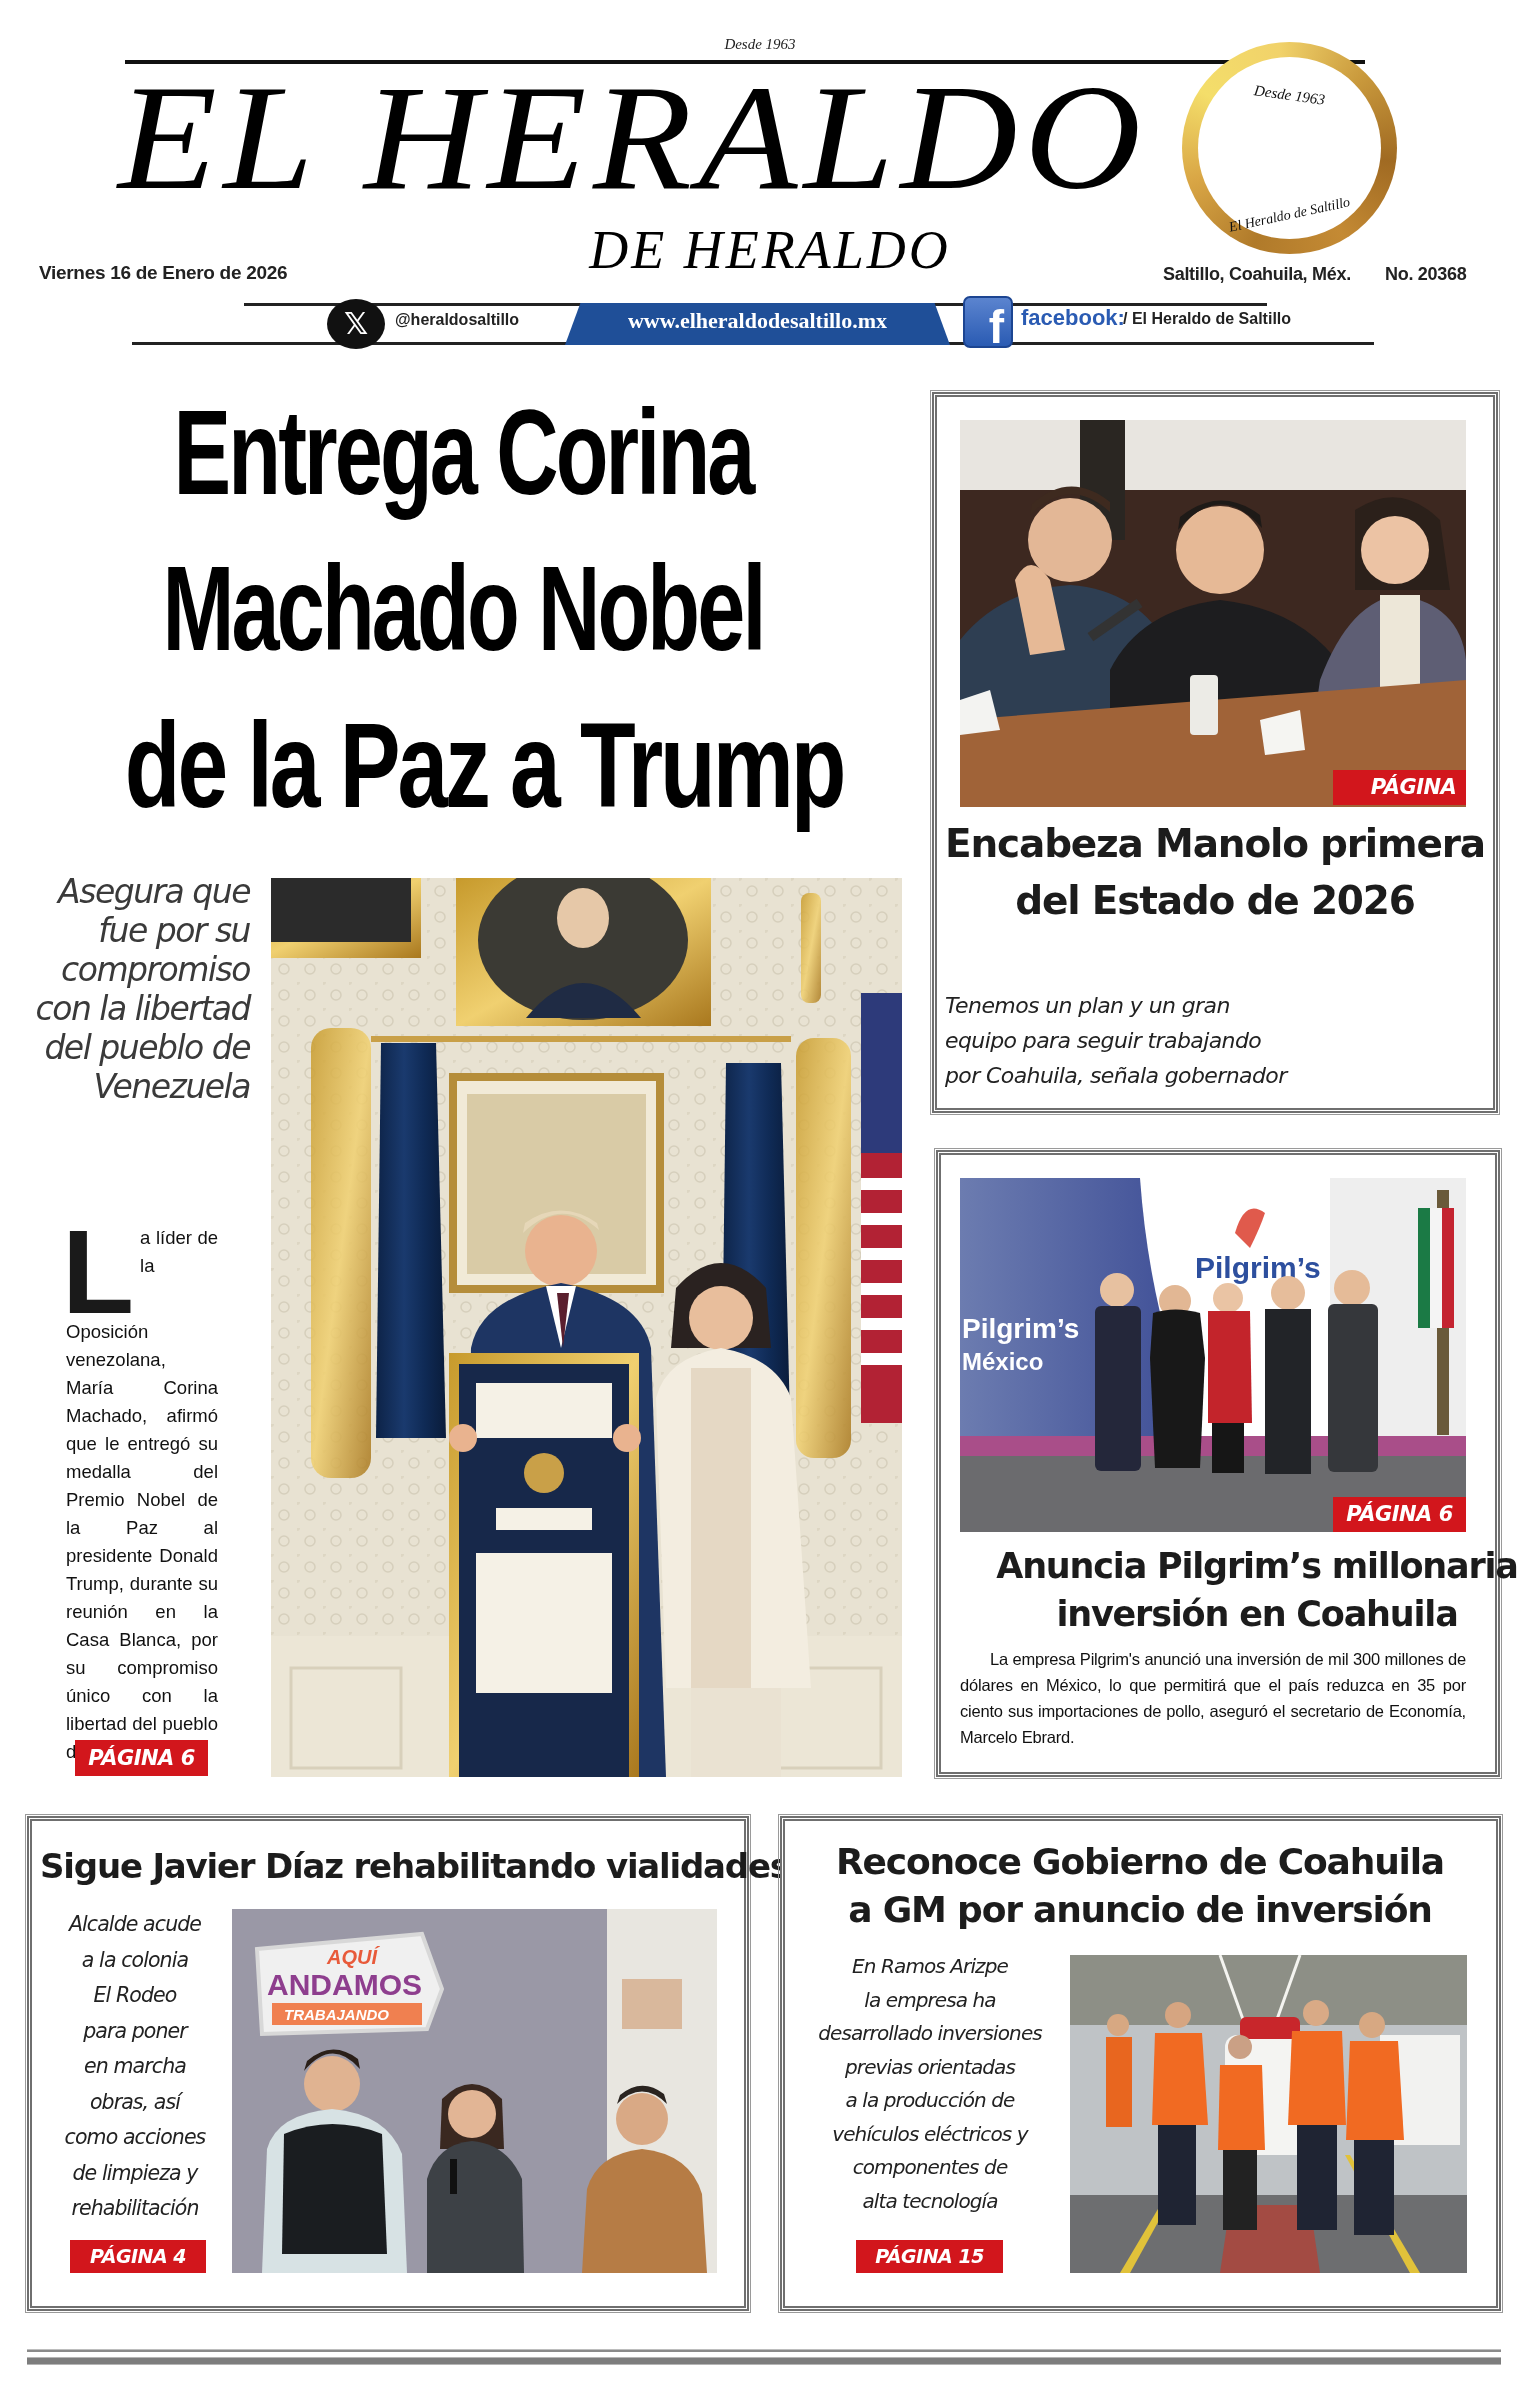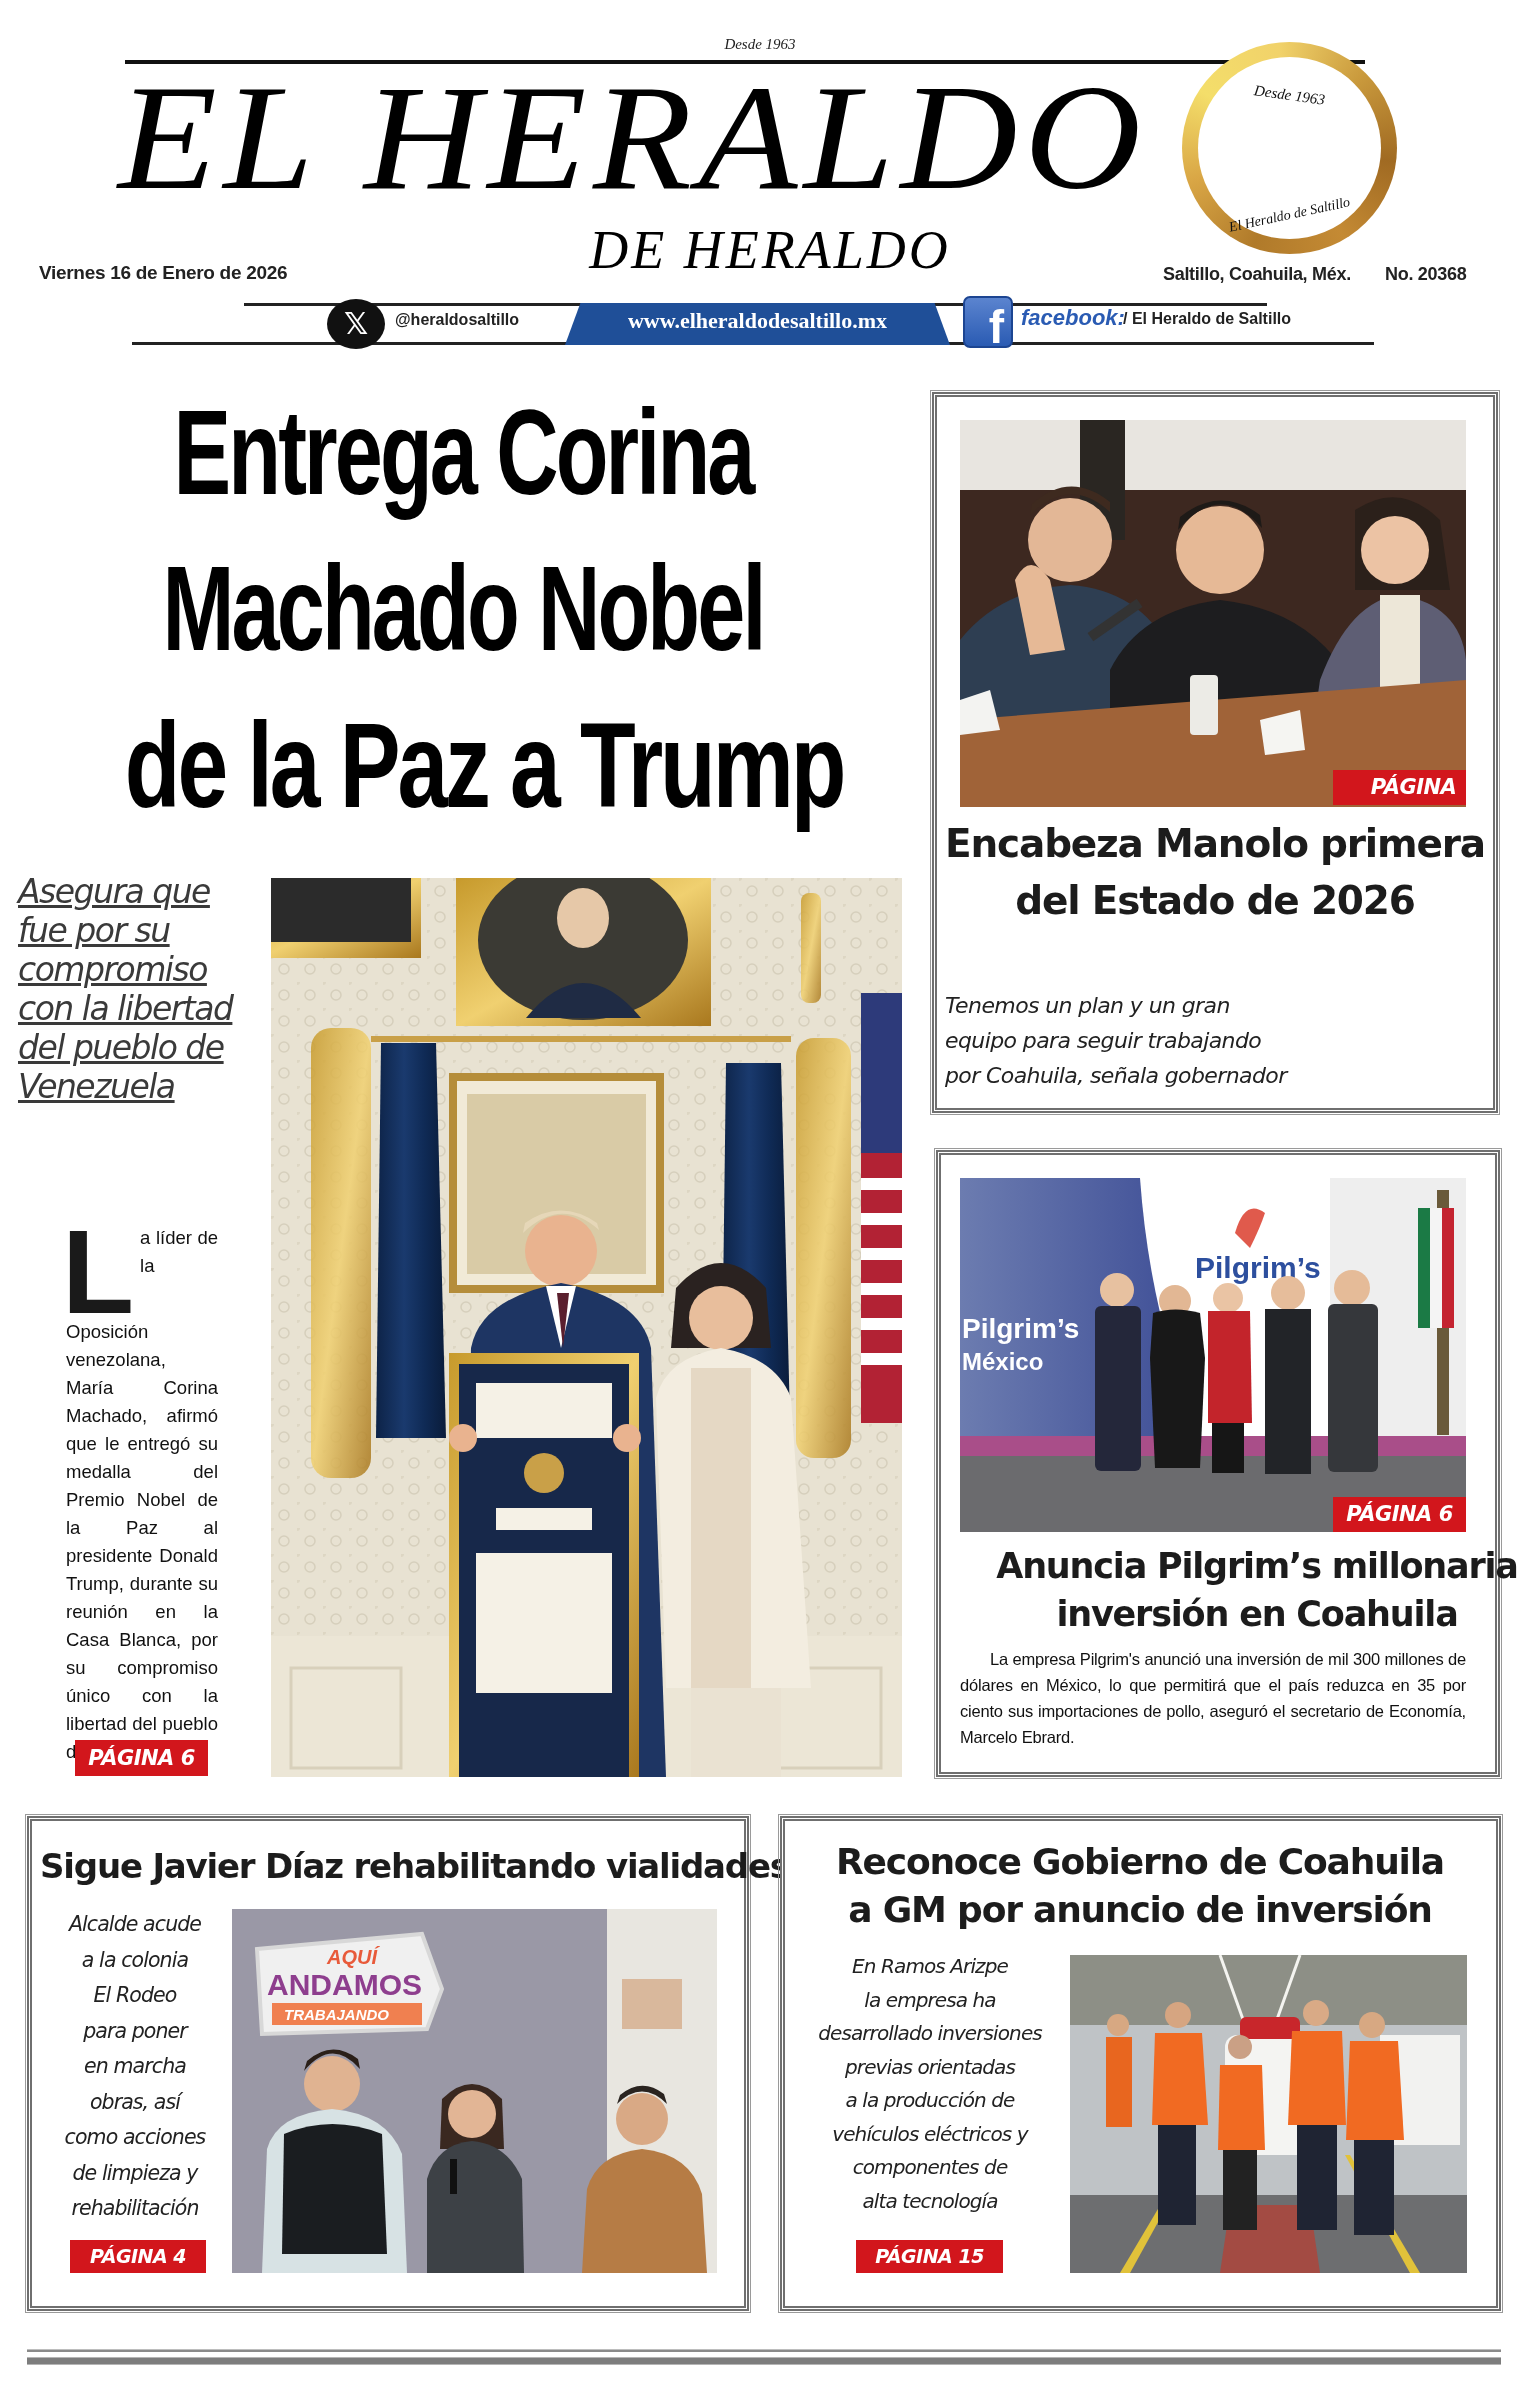--- a/index.html
+++ b/index.html
@@ -24,30 +24,30 @@
   .logo-name { position: absolute; left: 0; right: 0; top: 150px; text-align: center; font-family: "Liberation Serif", serif; font-style: italic; font-size: 14px; color: #111; transform: rotate(-12deg); }
 
   
   .sb-line1 { left: 244px; top: 303px; width: 1023px; height: 3px; background: #222; }
   .sb-line2 { left: 132px; top: 342px; width: 1242px; height: 3px; background: #222; }
   .x-icon { left: 327px; top: 299px; width: 58px; height: 50px; border-radius: 50%; background: #111; color: #fff; font-family: "DejaVu Sans", sans-serif; font-size: 30px; line-height: 50px; text-align: center; font-weight: bold; }
   .x-handle { left: 395px; top: 311px; font-weight: bold; font-size: 16px; color: #222; }
   .web-banner { left: 565px; top: 303px; width: 385px; height: 42px; background: #1f4f98; clip-path: polygon(4% 0, 96% 0, 100% 100%, 0 100%); }
   .web-url { left: 565px; top: 308px; width: 385px; text-align: center; font-family: "Liberation Serif", serif; font-weight: bold; font-size: 22px; color: #fff; }
   .fb-icon { left: 963px; top: 296px; width: 50px; height: 52px; border-radius: 7px; background: linear-gradient(#5b84cf, #2a5bb3); border: 2px solid #1c4592; color: #fff; font-family: "Liberation Sans", sans-serif; font-weight: bold; font-size: 46px; line-height: 58px; text-align: right; padding-right: 7px; overflow: hidden; }
-  .fb-label { left: 1021px; top: 305px; font-weight: bold; font-size: 22px; color: #2a5bb3; font-style: italic; }
+  .fb-label { left: 1021px; top: 305px; font-weight: bold; font-size: 22px; color: #2a5bb3; }
   .fb-page { left: 1123px; top: 310px; font-weight: bold; font-size: 16px; color: #222; white-space: nowrap; }
 
   
   .headline { left: 18px; width: 890px; text-align: center; font-family: "Liberation Sans", sans-serif; font-weight: bold; color: #000; letter-spacing: -4px; white-space: nowrap; transform-origin: center top; }
   .hl1 { top: 382px; font-size: 120px; line-height: 140px; transform: scaleX(0.72); }
   .hl2 { top: 538px; font-size: 120px; line-height: 140px; transform: scaleX(0.72); }
   .hl3 { top: 695px; font-size: 120px; line-height: 140px; transform: scaleX(0.76); }
 
-  .lead-deck { left: 18px; top: 872px; width: 232px; text-align: left; font-family: "DejaVu Sans", sans-serif; font-style: italic; font-size: 33px; line-height: 39px; color: #3a3a3a; letter-spacing: -1.5px; text-decoration: underline; }
+  .lead-deck { left: 18px; top: 872px; width: 232px; text-align: right; font-family: "DejaVu Sans", sans-serif; font-style: italic; font-size: 33px; line-height: 39px; color: #3a3a3a; letter-spacing: -1.5px; }
   .lead-deck div { white-space: nowrap; }
 
   .lead-body { left: 66px; top: 1224px; width: 152px; font-family: "Liberation Sans", sans-serif; font-size: 18.5px; line-height: 28px; color: #111; text-align: justify; }
   .dropcap { float: left; font-family: "Liberation Sans", sans-serif; font-weight: bold; font-size: 118px; line-height: 92px; height: 92px; margin: 2px 6px 0 -4px; color: #1a1a1a; }
 
   .badge { background: #d2161c; color: #fff; font-family: "DejaVu Sans", sans-serif; font-weight: bold; font-style: italic; text-align: center; letter-spacing: -0.5px; }
   .lead-badge { left: 75px; top: 1740px; width: 133px; height: 36px; font-size: 21px; line-height: 36px; }
 
   .lead-photo { left: 271px; top: 878px; width: 631px; height: 899px; overflow: hidden; background: #e9e3d3; }
 

